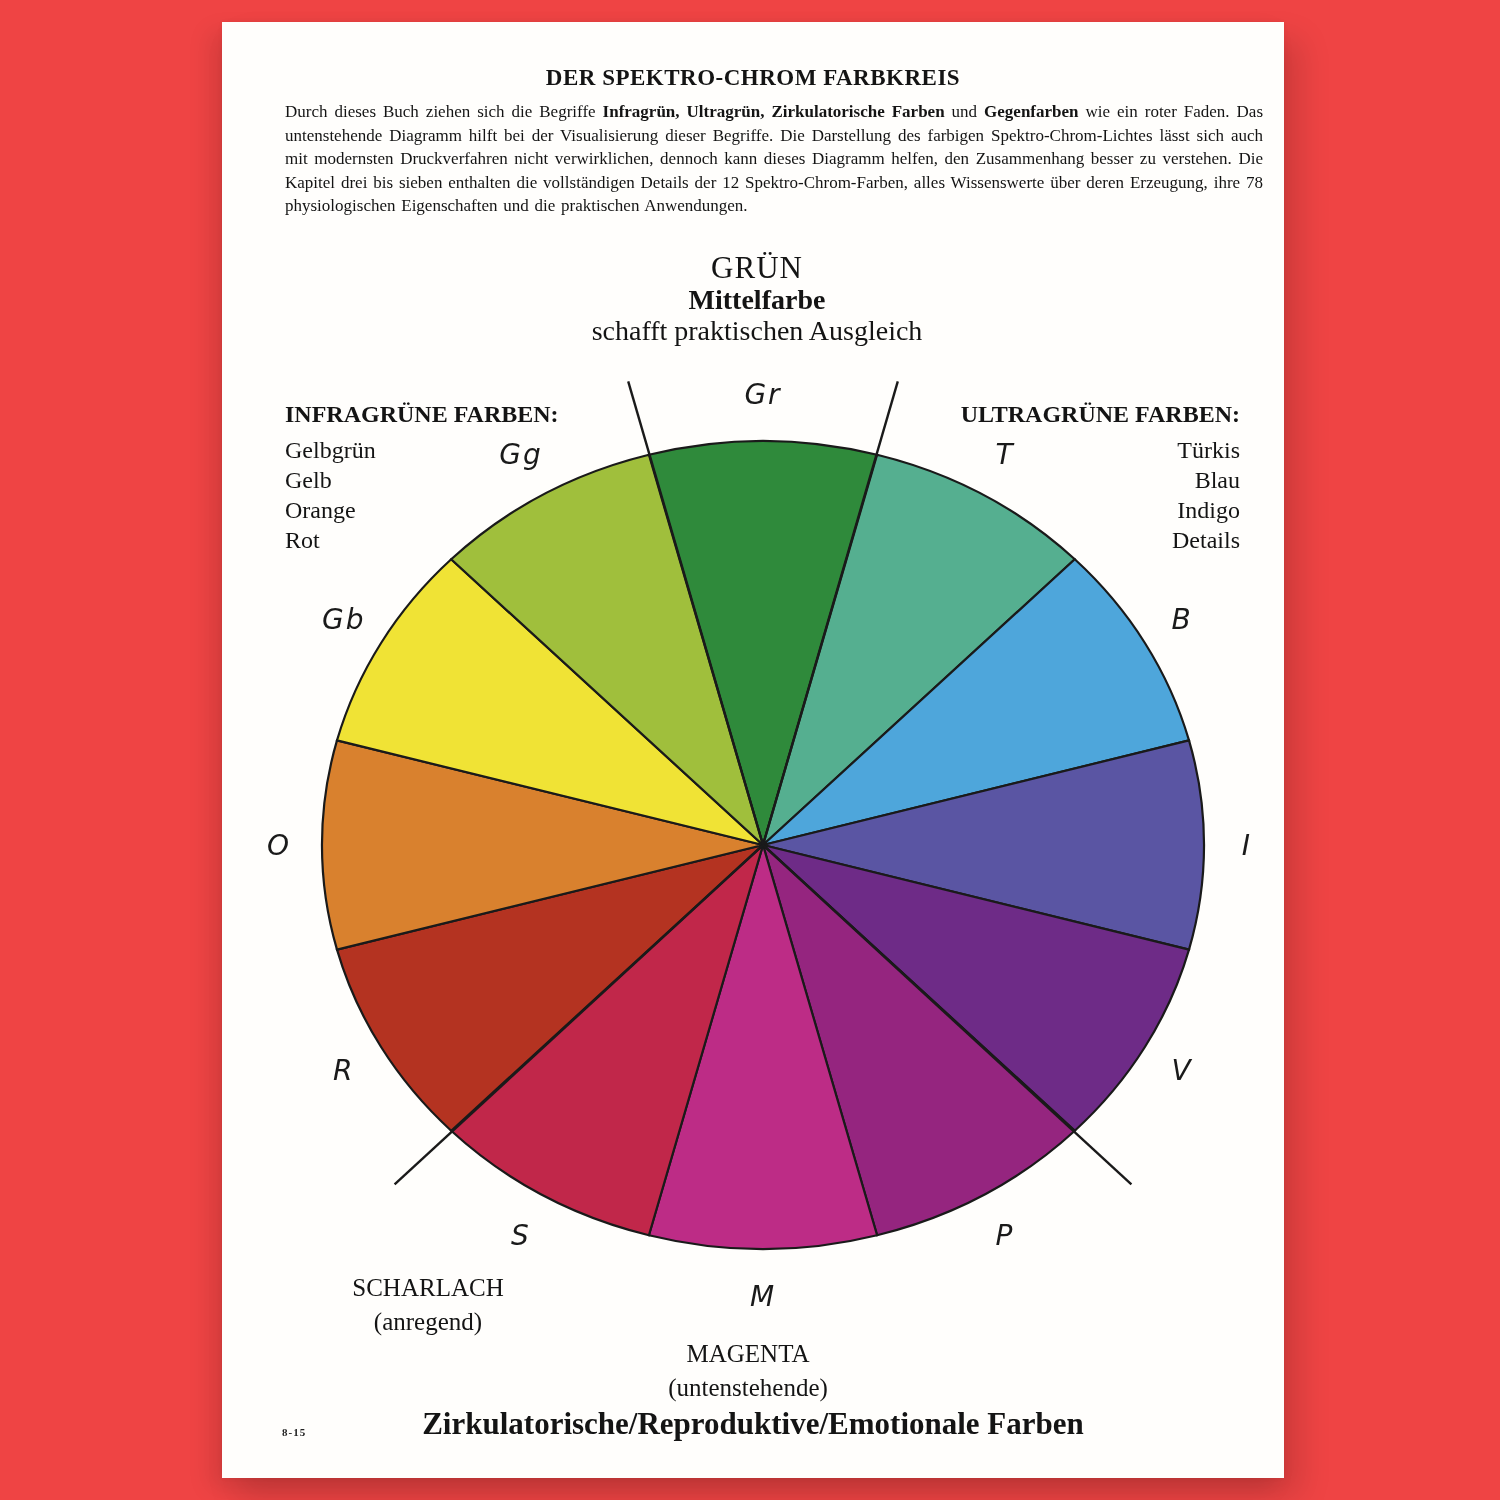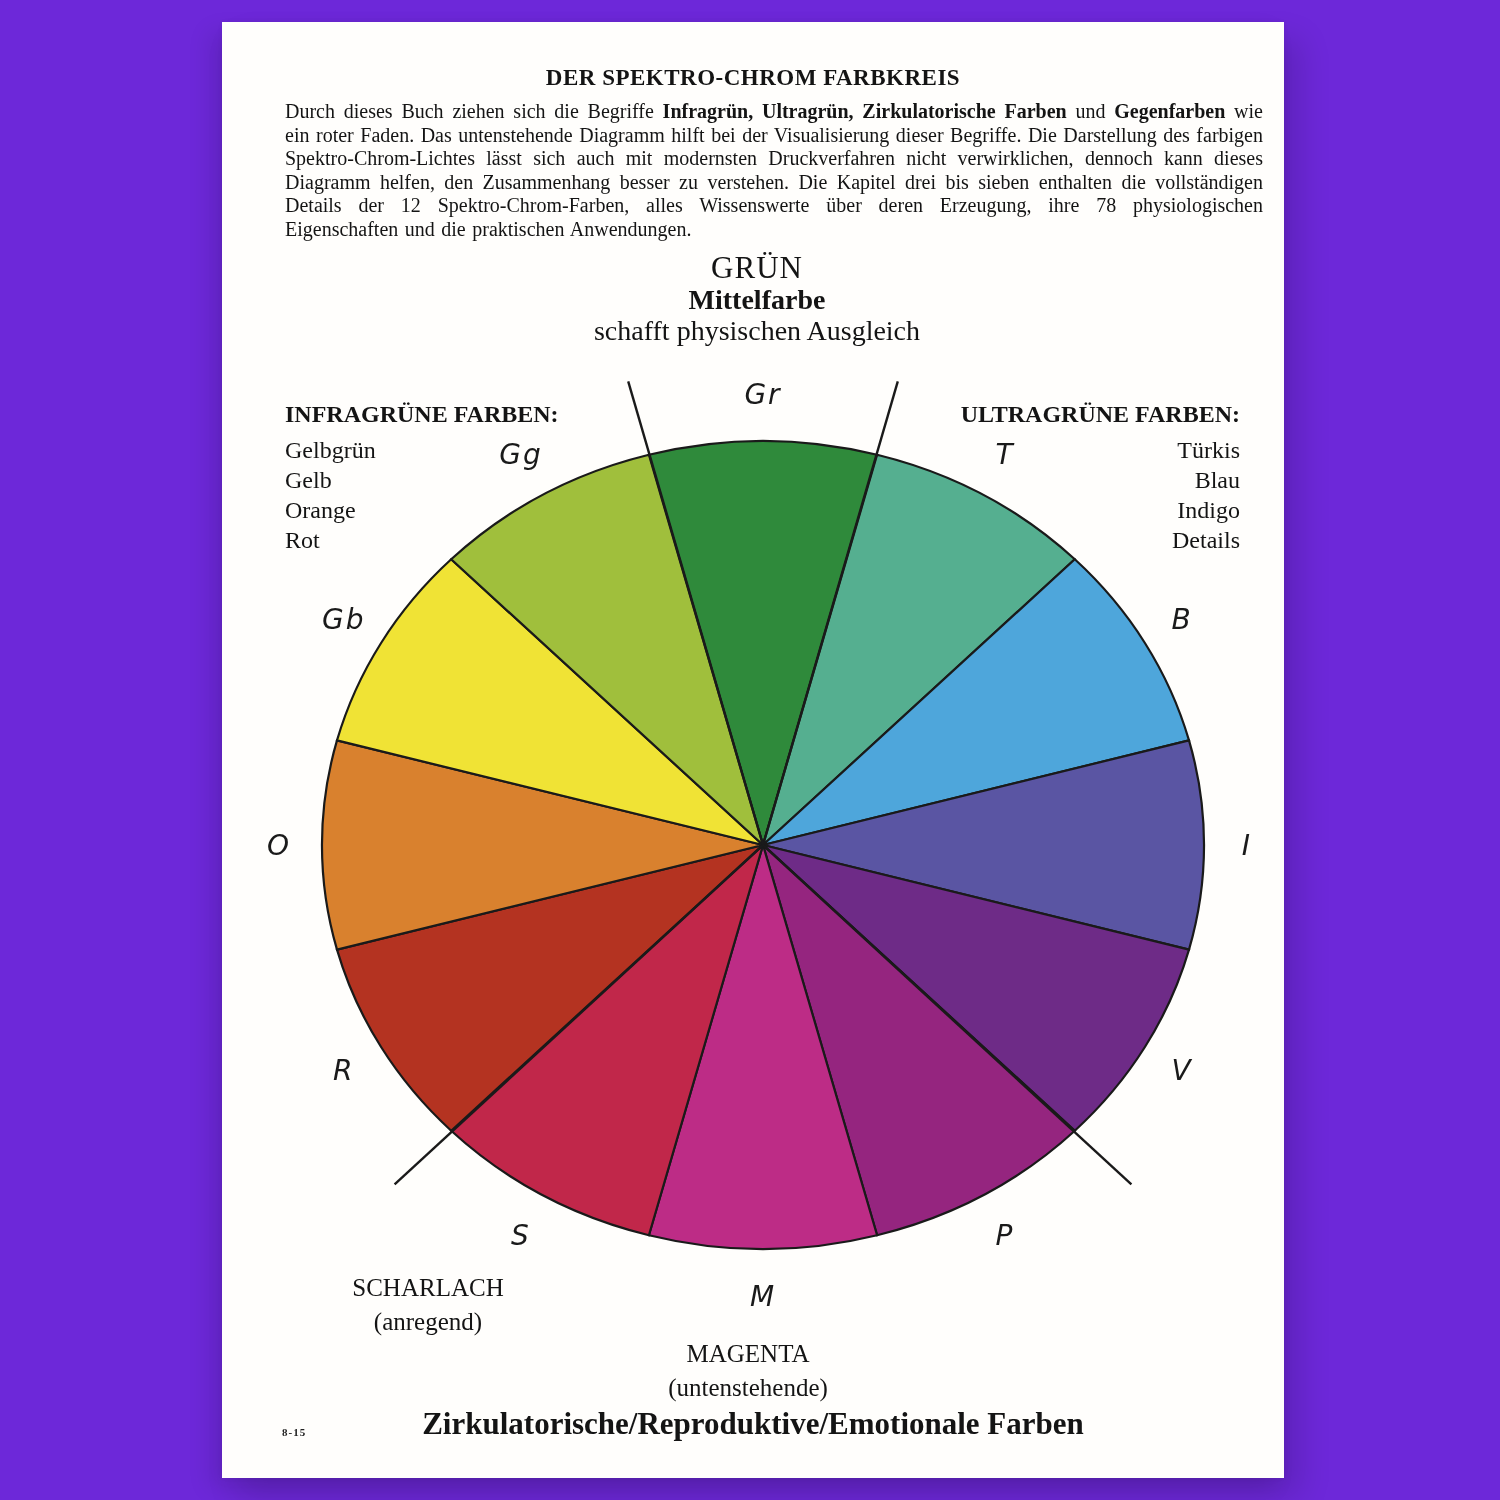--- a/index.html
+++ b/index.html
@@ -4,35 +4,35 @@
 <style>
   html,body{margin:0;padding:0;}
   body{
     width:1500px;height:1500px;
     background:#ffffff;
     font-family:"Liberation Serif", serif;
     color:#141414;
     position:relative;
     overflow:hidden;
   }
-  .scan-bg{position:absolute;inset:0;background:#6d28d9;}
+  .scan-bg{position:absolute;inset:0;background:#ef4444;}
   .sheet{
     position:absolute;left:222px;top:22px;width:1062px;height:1456px;
     background:#fffefc;
     box-shadow: 16px 18px 30px rgba(0,0,0,.14), -12px 10px 22px rgba(0,0,0,.10), 0 0 5px rgba(0,0,0,.05);
   }
   .title{
     position:absolute;top:42px;left:42px;right:42px;
     text-align:center;
     font-weight:700;font-size:23px;line-height:1.2;
     letter-spacing:.5px;
   }
   .intro{
     position:absolute;top:78px;left:63px;width:978px;
-    font-size:20px;line-height:23.6px;
+    font-size:17px;line-height:23.6px;
     text-align:justify;word-spacing:1.5px;
   }
   .green-heading{
     position:absolute;top:230px;left:0;right:0;text-align:center;padding-left:8px;
   }
   .gh1{font-size:31px;line-height:32px;letter-spacing:1px;}
   .gh2{font-size:28px;line-height:31px;font-weight:700;}
   .gh3{font-size:28px;line-height:32px;}
   .side-block{
     position:absolute;top:353px;
@@ -76,21 +76,21 @@
 <div class="scan-bg">
   <div class="sheet">
 
     <div class="title">DER SPEKTRO-CHROM FARBKREIS</div>
 
     <div class="intro"><span>Durch dieses Buch ziehen sich die Begriffe </span><b>Infragrün, Ultragrün, Zirkulatorische Farben</b><span> und </span><b>Gegenfarben</b><span> wie ein roter Faden.  Das untenstehende Diagramm hilft bei der Visualisierung dieser Begriffe.  Die Darstellung des farbigen Spektro-Chrom-Lichtes lässt sich auch mit modernsten Druckverfahren nicht verwirklichen, dennoch kann dieses Diagramm helfen, den Zusammenhang besser zu verstehen.  Die Kapitel drei bis sieben enthalten die vollständigen Details der 12 Spektro-Chrom-Farben, alles Wissenswerte über deren Erzeugung, ihre 78 physiologischen Eigenschaften und die praktischen Anwendungen.</span></div>
 
     <div class="green-heading">
       <div class="gh1">GRÜN</div>
       <div class="gh2">Mittelfarbe</div>
-      <div class="gh3">schafft physischen Ausgleich</div>
+      <div class="gh3">schafft praktischen Ausgleich</div>
     </div>
 
     <div class="side-block infra">
       <div class="heading">INFRAGRÜNE FARBEN:</div>
       <div>Gelbgrün</div>
       <div>Gelb</div>
       <div>Orange</div>
       <div>Rot</div>
     </div>
 

